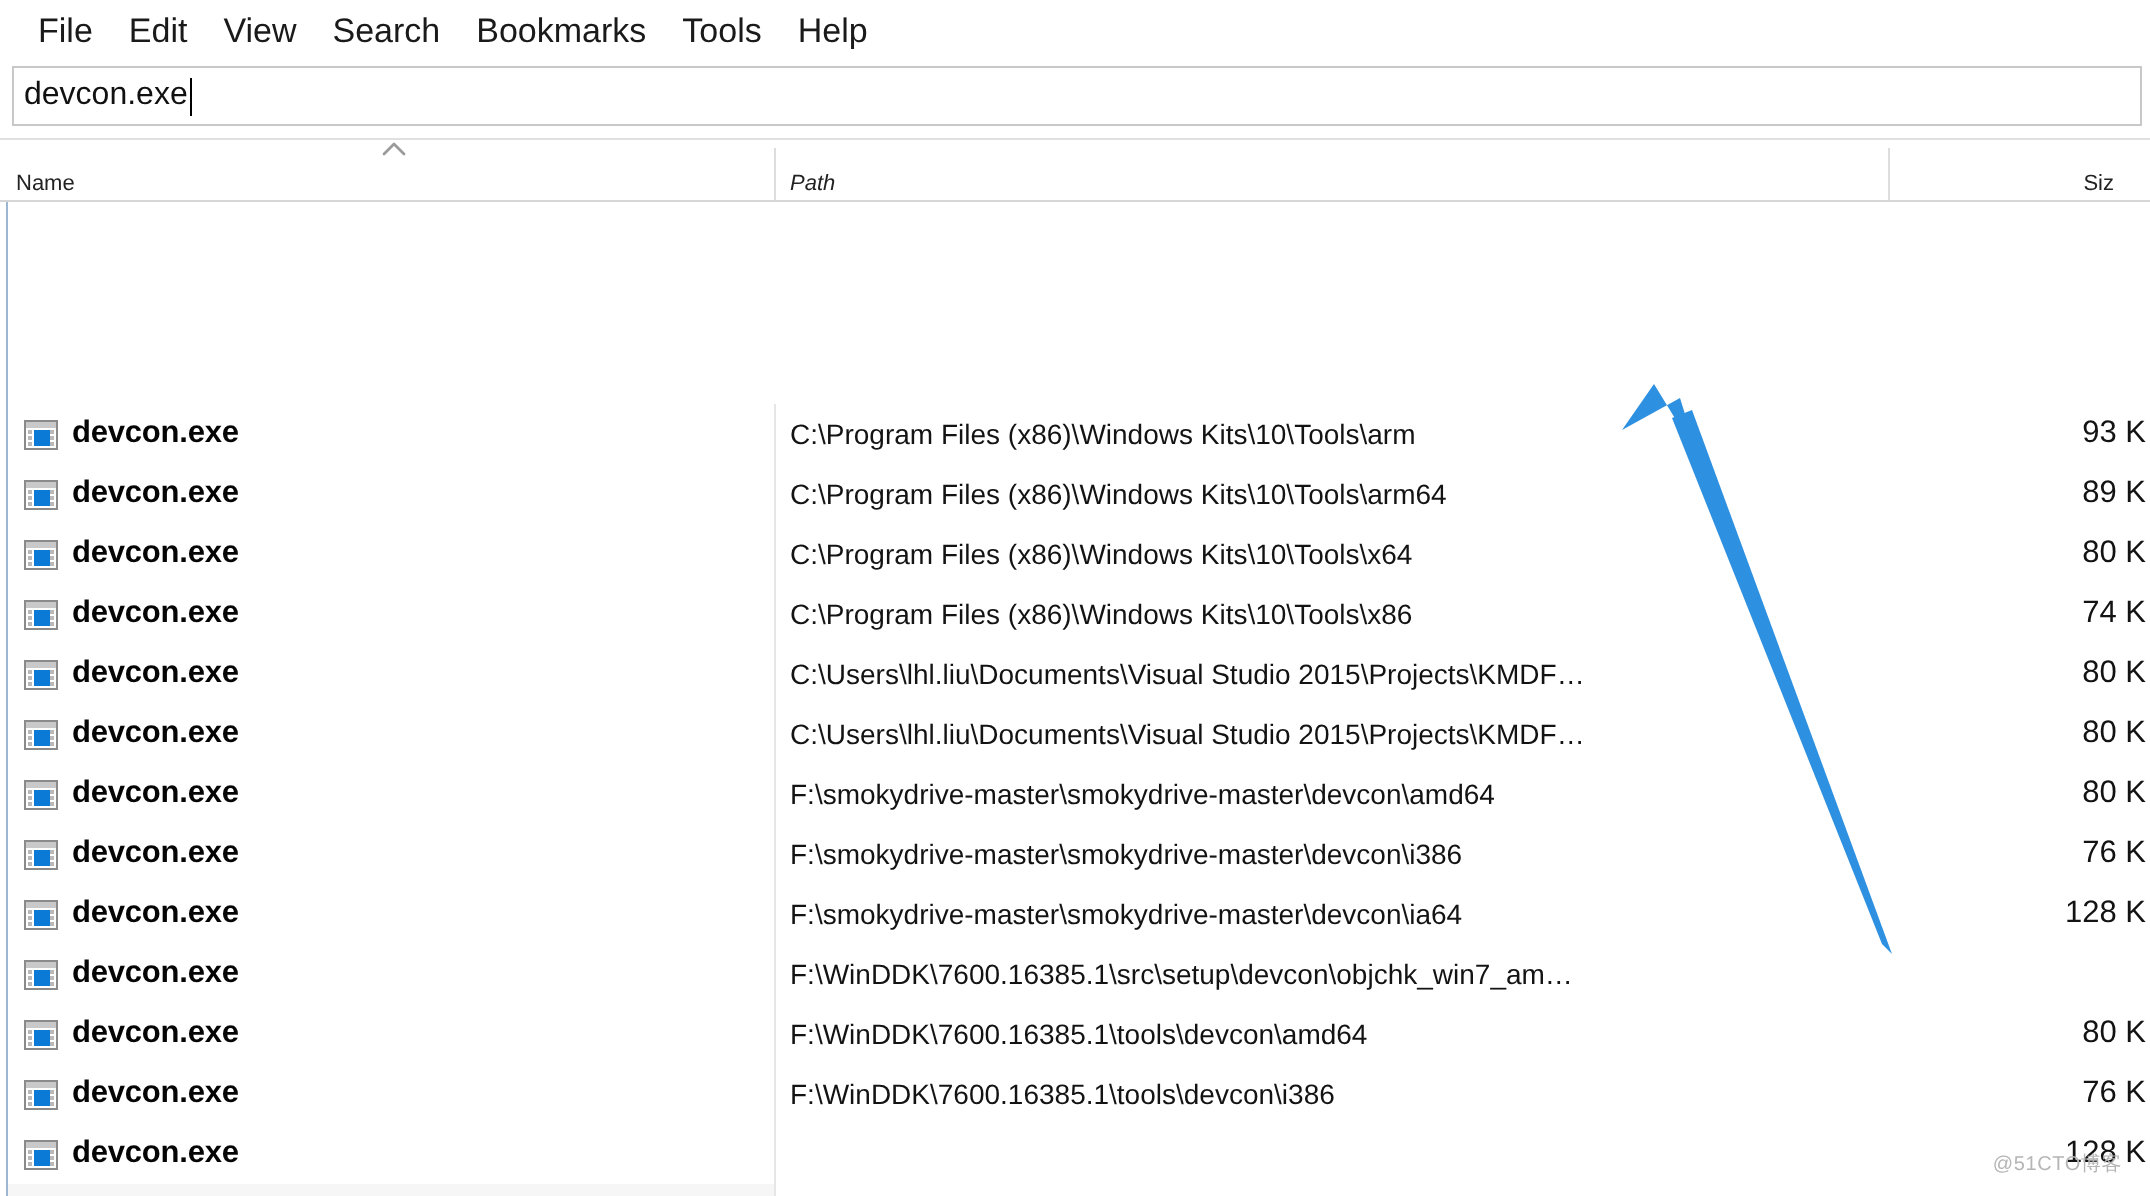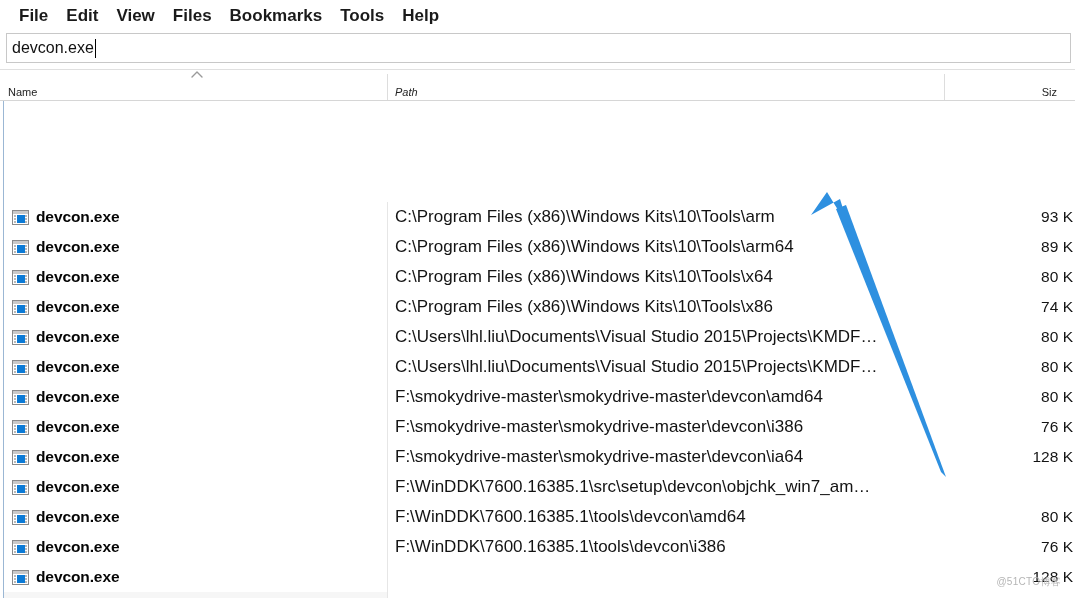--- a/index.html
+++ b/index.html
@@ -23,21 +23,20 @@
   
   .menubar {
     position: absolute;
     left: 0; top: 0;
     width: 1030px;
     height: 31px;
     background: #ffffff;
     display: flex;
     align-items: center;
     padding-left: 10px;
-    font-weight: bold;
   }
   .menu-item {
     font-size: 17px;
     color: #1a1a1a;
     padding: 2px 9px;
     line-height: 22px;
     white-space: nowrap;
     cursor: default;
   }
 
@@ -175,21 +174,21 @@
     align-items: center;
     padding-left: 8px;
   }
   .row .cell-path {
     position: absolute;
     left: 395px; top: 0;
     width: 549px;
     height: 30px;
     display: flex;
     align-items: center;
-    font-size: 17px;
+    font-size: 14px;
     color: #131313;
     white-space: nowrap;
     overflow: hidden;
   }
   .row .cell-size {
     position: absolute;
     left: 950px; top: 0;
     width: 125px;
     height: 30px;
     display: flex;
@@ -276,21 +275,21 @@
 </style>
 </head>
 <body>
 
 <div id="app">
 
   <div class="menubar">
     <div class="menu-item">File</div>
     <div class="menu-item">Edit</div>
     <div class="menu-item">View</div>
-    <div class="menu-item">Files</div>
+    <div class="menu-item">Search</div>
     <div class="menu-item">Bookmarks</div>
     <div class="menu-item">Tools</div>
     <div class="menu-item">Help</div>
   </div>
 
   <div class="searchbar-wrap">
     <div class="searchbox">
       <span class="value">devcon.exe</span>
         <span class="caret"></span>
     </div>

